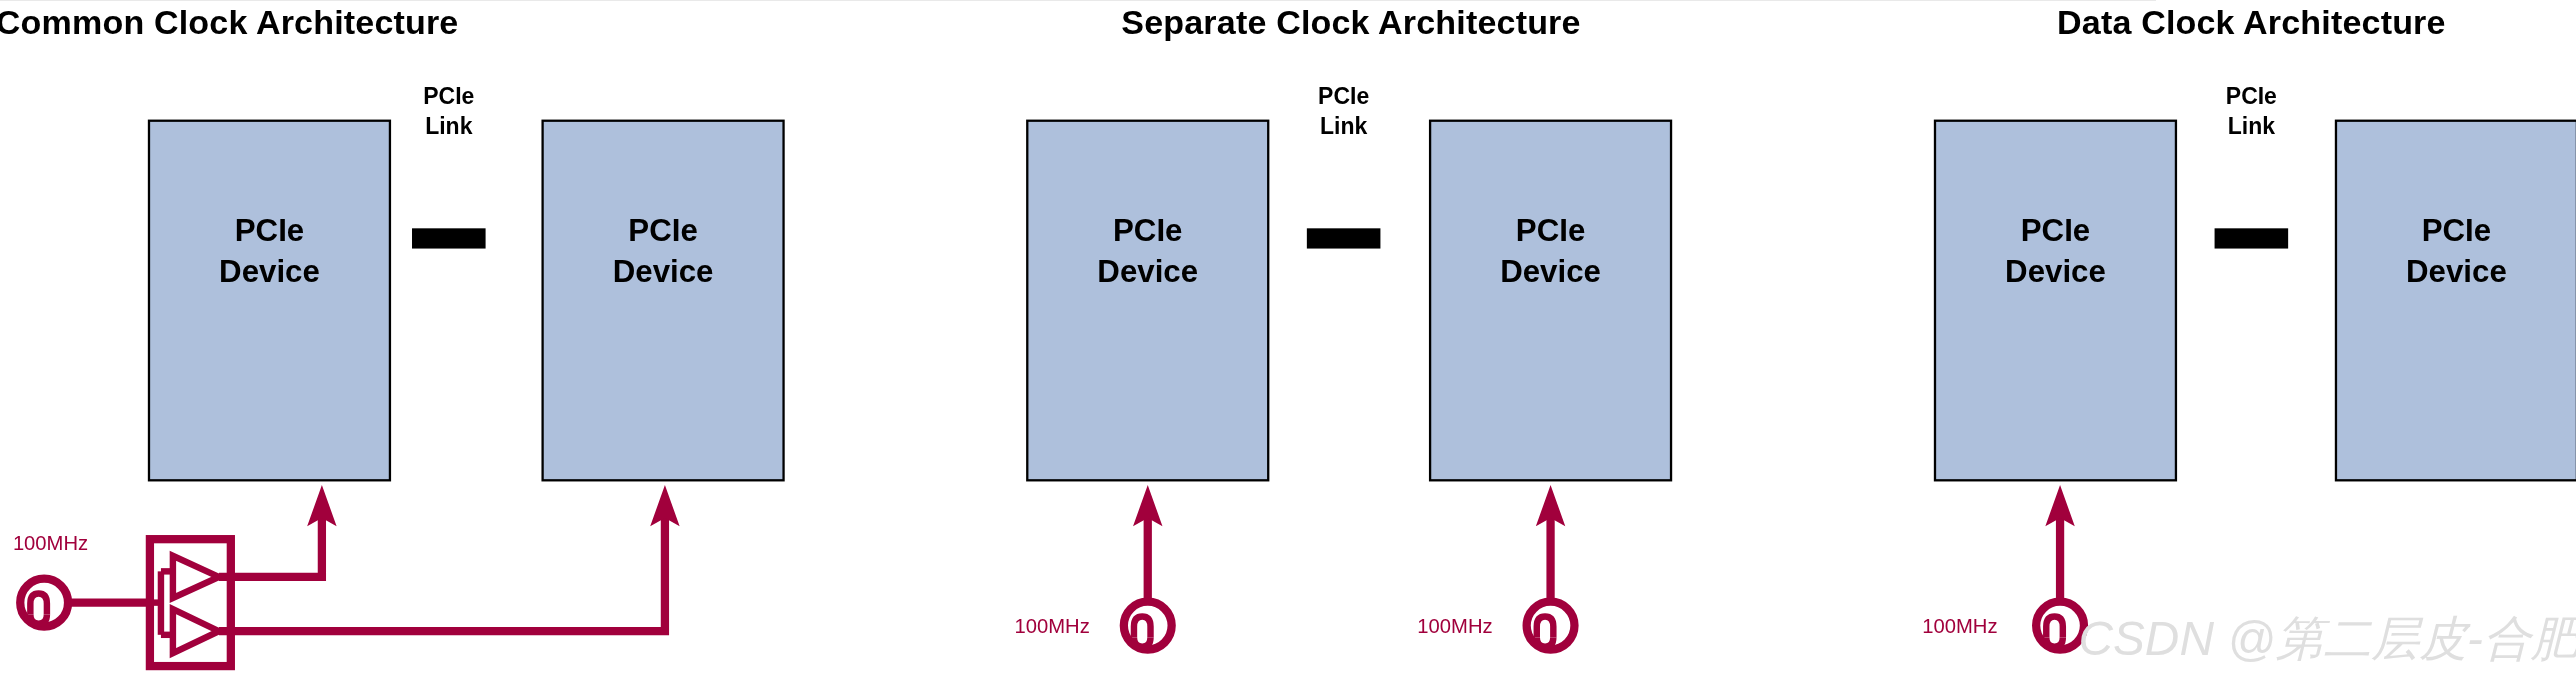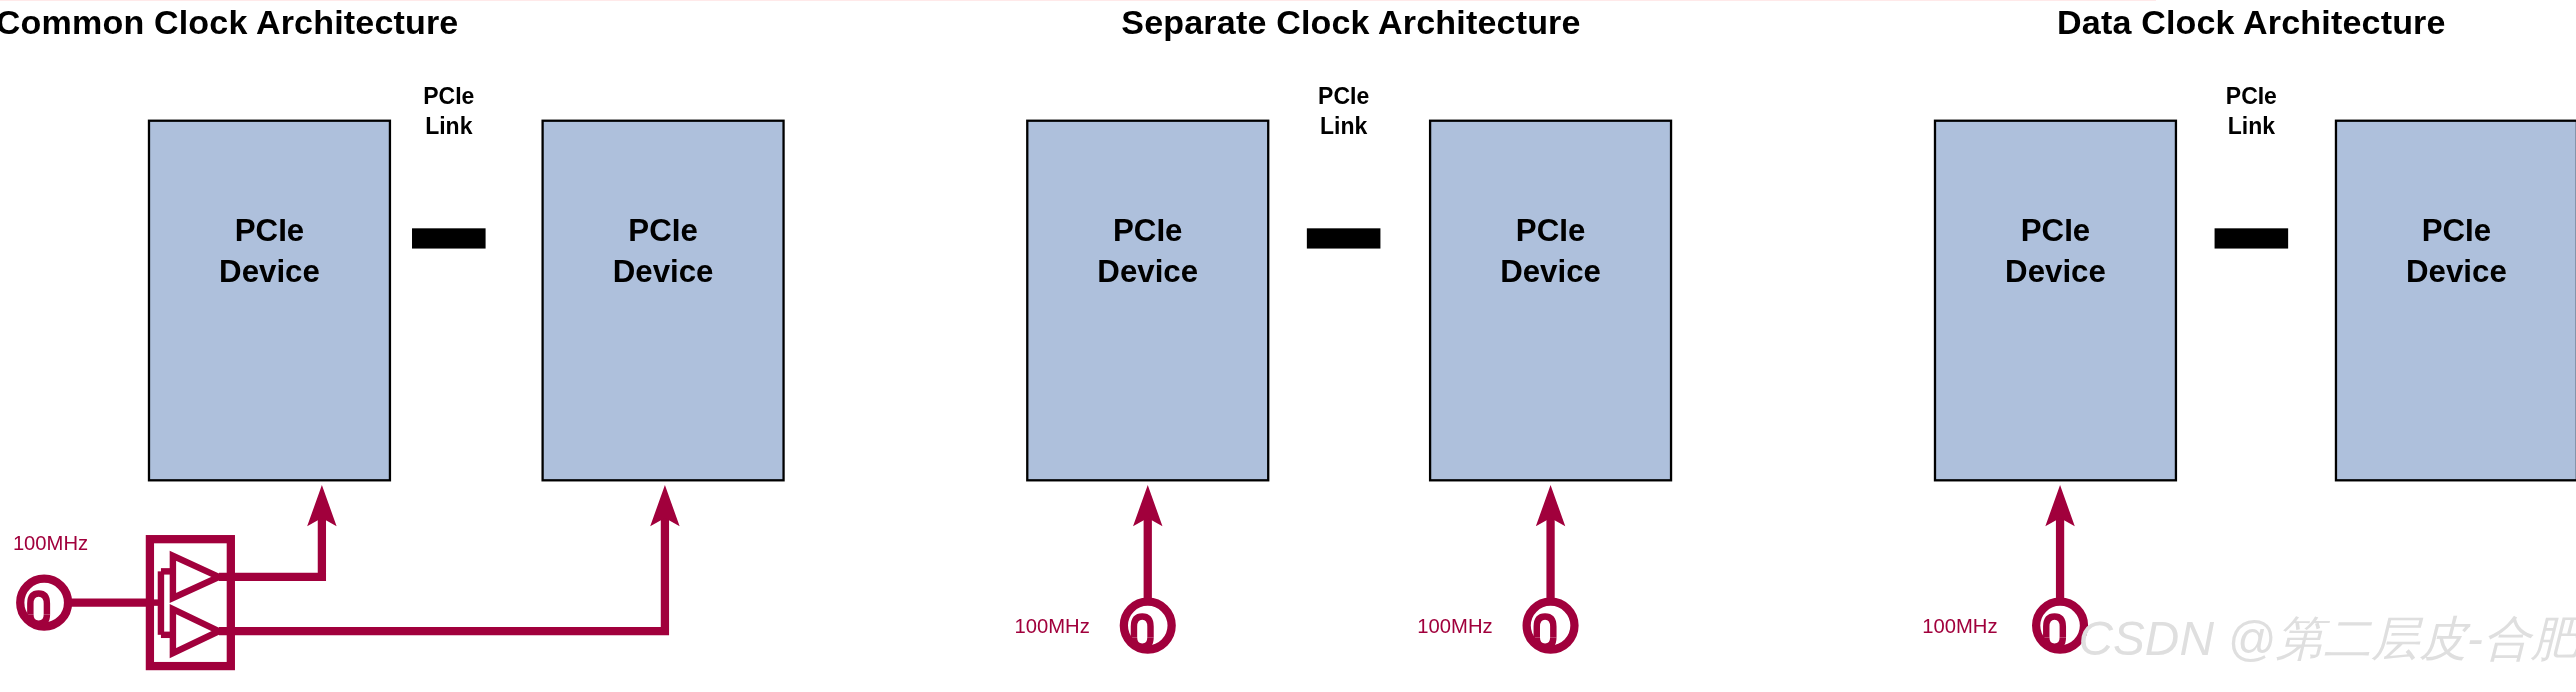--- a/index.html
+++ b/index.html
@@ -11,21 +11,21 @@
   body {
     width: 2576px;
     height: 693px;
     overflow: hidden;
     font-family: "Liberation Sans", sans-serif;
   }
   #canvas {
     position: relative;
     width: 2156px;
     height: 693px;
-    background: #fca5a5;
+    background: #a3a3a3;
   }
   #diagram {
     position: absolute;
     left: 0;
     top: 0;
     width: 2576px;
     height: 693px;
     display: block;
   }
   .panel-title {

